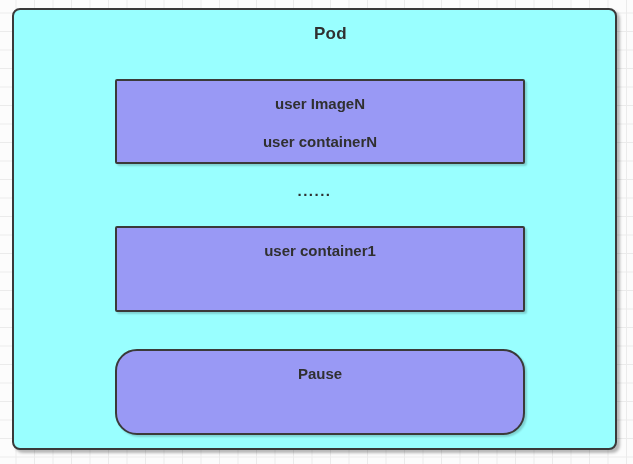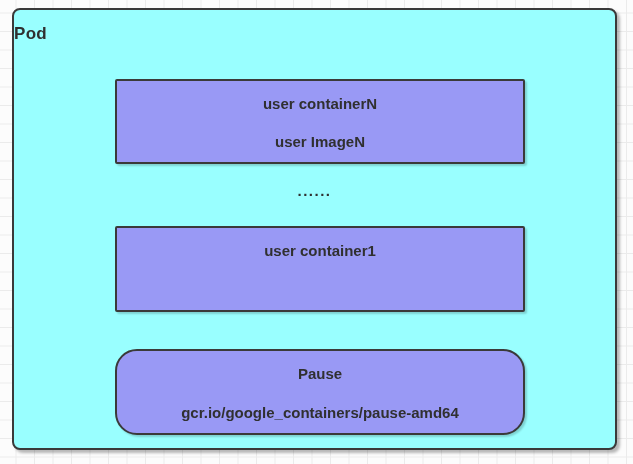--- a/index.html
+++ b/index.html
@@ -34,22 +34,23 @@
     box-sizing: border-box;
     background: var(--pod-fill, #99ffff);
     border: 2px solid var(--stroke, #3a3a3a);
     border-radius: 8px;
     box-shadow: 3px 3px 3px rgba(0,0,0,0.28);
   }
 
   .pod-title {
     position: absolute;
     top: 14px;
-    left: 0;
+    left: 16px;
     width: 100%;
+    text-align: center;
     font-size: 17px;
     font-weight: bold;
     color: var(--text, #333333);
     letter-spacing: 0.3px;
   }
 
   
   .cbox {
     position: absolute;
     left: 101px;
@@ -94,29 +95,28 @@
 </head>
 <body>
 
 <div class="canvas">
 
   <div class="pod">
 
     <div class="pod-title">Pod</div>
 
     <div class="cbox box1">
+      <div class="line">user ImageN</div>
       <div class="line">user containerN</div>
-      <div class="line">user ImageN</div>
     </div>
 
     <div class="dots">......</div>
 
     <div class="cbox box2">
       <div class="line">user container1</div>
     </div>
 
     <div class="cbox box3">
       <div class="line">Pause</div>
-      <div class="line">gcr.io/google_containers/pause-amd64</div>
     </div>
 
   </div>
 </div>
 
 </body></html>

